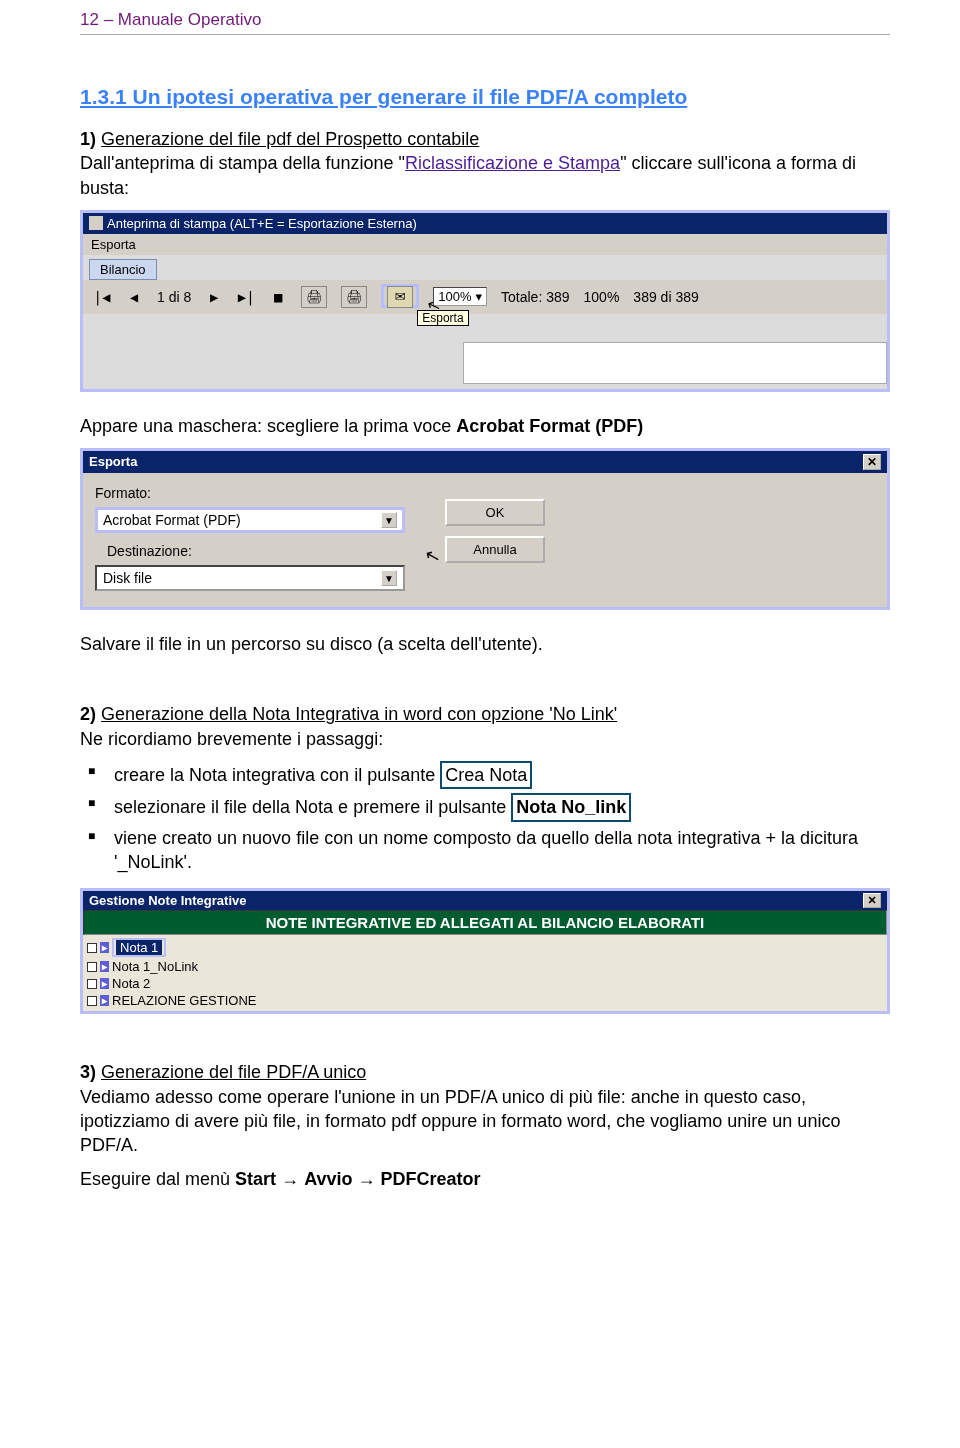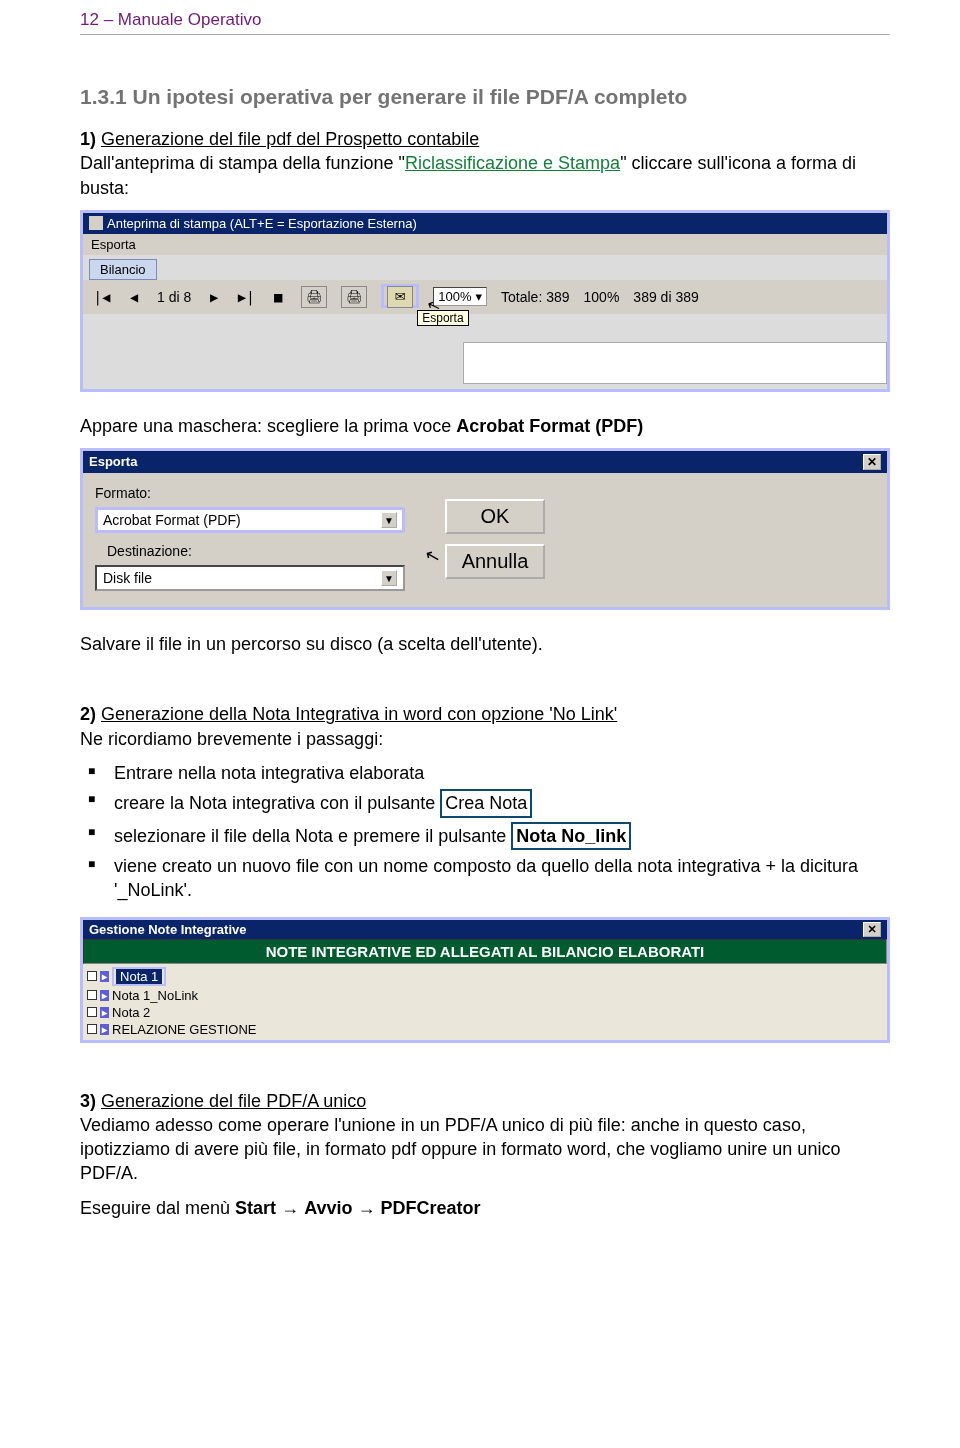--- a/index.html
+++ b/index.html
@@ -15,30 +15,31 @@
     color: #701a75;
     font-family: Verdana, Arial, sans-serif;
     font-size: 17px;
     padding: 10px 0 4px 0;
   }
   .header-hr { border: none; border-top: 1px solid #aaa; margin: 0 0 50px 0; }
   h2.section-title {
     font-family: Arial, sans-serif;
     font-size: 21px;
     font-weight: bold;
-    color: #737373;
+    color: #3b82f6;
     margin: 0 0 18px 0;
+    text-decoration: underline;
   }
   p.body-text, li.body-li {
     font-size: 18px;
     line-height: 1.35;
     margin: 0 0 10px 0;
   }
   .underline { text-decoration: underline; }
-  .link-blue { color: #15803d; }
+  .link-blue { color: #4c1d95; }
   ul.bullets { list-style: none; padding-left: 34px; margin: 8px 0 14px 0; }
   ul.bullets li { position: relative; margin: 4px 0; font-size: 18px; line-height: 1.35; }
   ul.bullets li::before { content: "■"; position: absolute; left: -26px; top: 2px; font-size: 12px; }
   .screenshot-box { border: 3px solid #b9befb; background: #dcdcdc; margin: 8px 0 22px 0; }
   .tb-box { border: 2px solid #0c4a6e; display:inline-block; padding:0 3px; }
   .bold { font-weight: bold; }
 
   
   .ss1 { padding: 0 0 5px 0; }
   .ss1 .titlebar { background:#0a246a; color:#fff; font-size:13px; padding:3px 6px; display:flex; align-items:center; gap:4px; font-family: Tahoma, sans-serif; }
@@ -57,21 +58,21 @@
 
   
   .ss2 { padding:0; }
   .ss2 .titlebar { background:#0a246a; color:#fff; font-size:13px; padding:3px 6px; display:flex; justify-content:space-between; font-family: Tahoma, sans-serif; font-weight:bold;}
   .ss2 .close-x { background:#d4d0c8; color:#000; width:18px; height:16px; display:inline-flex; align-items:center; justify-content:center; font-size:12px; border:1px outset #fff; font-weight:bold;}
   .ss2 .content { background:#d4d0c8; padding:12px 12px 16px 12px; position:relative; }
   .ss2 .label { font-size:14px; font-family: Tahoma, sans-serif; }
   .ss2 .combo { background:#fff; border:2px inset #999; width:310px; padding:3px 6px; font-size:14px; display:flex; justify-content:space-between; align-items:center; font-family: Tahoma, sans-serif; }
   .ss2 .combo.hl { border:3px solid #b9befb; padding:2px 5px;}
   .ss2 .dd-btn { width:16px; height:16px; background:#d4d0c8; border:1px outset #fff; display:inline-flex; align-items:center; justify-content:center; font-size:10px; }
-  .ss2 .btn { background:#d4d0c8; border:2px outset #fff; width:100px; padding:4px 0; font-size:20px; text-align:center; font-family: Tahoma, sans-serif;}
+  .ss2 .btn { background:#d4d0c8; border:2px outset #fff; width:100px; padding:4px 0; font-size:13px; text-align:center; font-family: Tahoma, sans-serif;}
   .ss2 .cursor2 { position:absolute; left:342px; top:72px; font-size:18px; transform: rotate(-15deg);}
 
   
   .ss3 { padding:0; }
   .ss3 .titlebar { background:#0a246a; color:#fff; font-size:13px; padding:2px 6px; display:flex; justify-content:space-between; font-family: Tahoma, sans-serif; font-weight:bold;}
   .ss3 .close-x { background:#d4d0c8; color:#000; width:18px; height:15px; display:inline-flex; align-items:center; justify-content:center; font-size:11px; border:1px outset #fff; font-weight:bold;}
   .ss3 .banner { background:#005c2e; color:#fff; font-weight:bold; font-family: Tahoma, sans-serif; font-size:15px; padding:3px 16px; text-align:center; border:1px inset #888;}
   .ss3 .list { background:#eae6da; padding:2px 4px; }
   .ss3 .list-row { display:flex; align-items:center; gap:3px; font-size:13px; font-family: Tahoma, sans-serif; padding:1px 0;}
   .ss3 .sq { width:10px; height:10px; border:1px solid #333; background:#fff; display:inline-block;}
@@ -170,21 +171,20 @@
 
   <p class="body-text section-gap-sm">Salvare il file in un percorso su disco (a scelta dell'utente).</p>
 
   <div class="section-gap">
     <p class="body-text">
       <span class="bold">2)</span>
       <span class="underline">Generazione della Nota Integrativa in word con opzione 'No Link'</span><br>
       <span>Ne ricordiamo brevemente i passaggi:</span>
     </p>
     <ul class="bullets">
-      <li>Entrare nella nota integrativa elaborata</li>
       <li>
         <span>creare la Nota integrativa con il pulsante </span><span class="tb-box">Crea Nota</span>
       </li>
       <li>
         <span>selezionare il file della Nota e premere il pulsante </span><span class="tb-box bold">Nota No_link</span>
       </li>
       <li>viene creato un nuovo file con un nome composto da quello della nota integrativa + la dicitura '_NoLink'.</li>
     </ul>
   </div>
 

